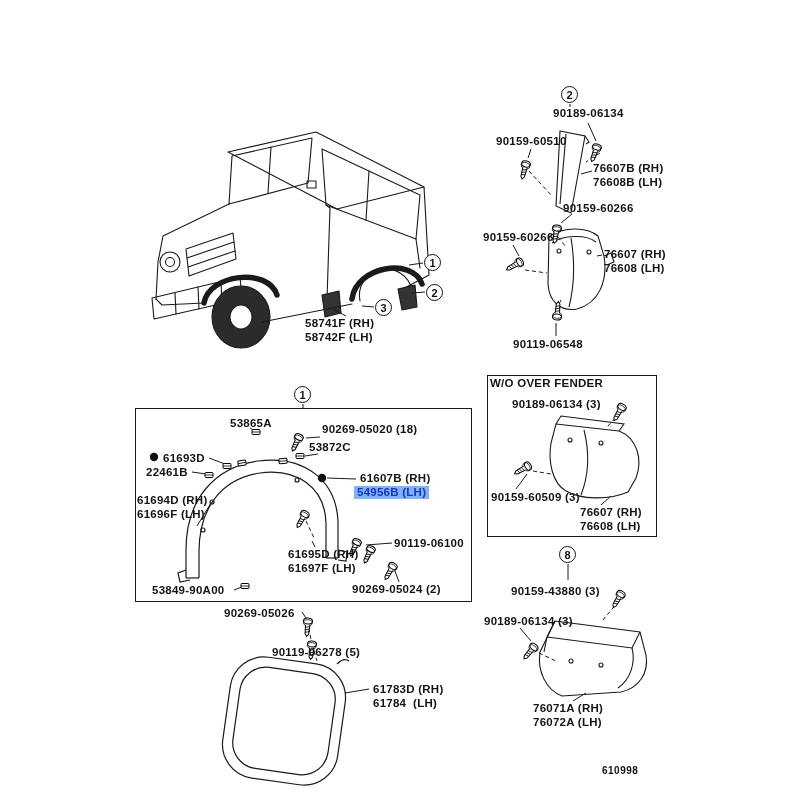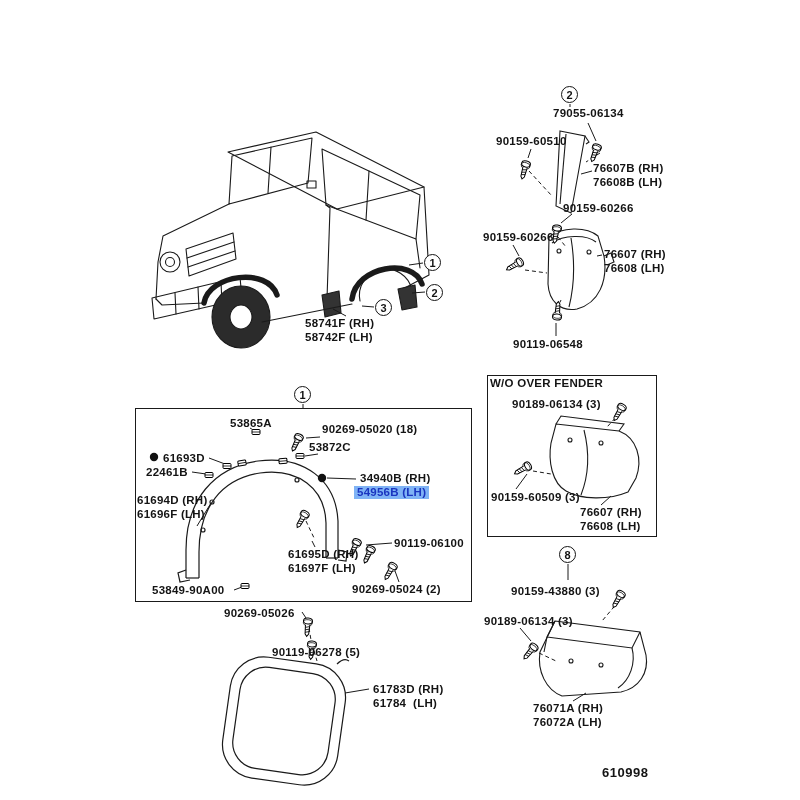--- a/index.html
+++ b/index.html
@@ -5,21 +5,21 @@
   html,body{margin:0;padding:0;background:#fff;}
   body{width:800px;height:800px;font-family:"Liberation Sans",sans-serif;}
   .canvas{position:relative;width:800px;height:800px;background:#fff;overflow:hidden;}
   svg.art{position:absolute;left:0;top:0;}
   .box{position:absolute;border:1.3px solid #1a1a1a;}
   .lbl{position:absolute;font-size:11.5px;font-weight:700;color:#141414;white-space:pre;line-height:13px;letter-spacing:.25px;}
   .lbl.hl{background:var(--highlight_bg,#7fb3f5);color:var(--highlight_text,#1a35c0);padding:0 3px;margin-left:-3px;}
   .callout{position:absolute;width:17px;height:17px;border:1.5px solid #141414;border-radius:50%;
            display:flex;align-items:center;justify-content:center;
            font-size:11px;font-weight:700;color:#141414;background:#fff;box-sizing:border-box;}
-  .fig{position:absolute;font-size:13px;font-weight:700;color:#141414;letter-spacing:.5px;}
+  .fig{position:absolute;font-size:10px;font-weight:700;color:#141414;letter-spacing:.5px;}
 </style>
 </head>
 <body>
 
 <div class="canvas">
 
   <svg class="art" width="800" height="800" viewBox="0 0 800 800">
     <defs>
       <g id="screw">
         <ellipse cx="0" cy="0" rx="4.5" ry="3" fill="#fff" stroke="#000" stroke-width="1"></ellipse>
@@ -199,39 +199,39 @@
   <div class="box" style="left:135px;top:408px;width:335px;height:192px"></div>
   <div class="box" style="left:487px;top:375px;width:168px;height:160px"></div>
 
   <div class="callout" style="left:561px;top:86px">2</div>
   <div class="callout" style="left:424px;top:254px">1</div>
   <div class="callout" style="left:426px;top:284px">2</div>
   <div class="callout" style="left:375px;top:299px">3</div>
   <div class="callout" style="left:294px;top:386px">1</div>
   <div class="callout" style="left:559px;top:546px">8</div>
 
-  <div class="lbl" style="left:553px;top:107px">79055-06134</div>
+  <div class="lbl" style="left:553px;top:107px">90189-06134</div>
   <div class="lbl" style="left:496px;top:135px">90159-60510</div>
   <div class="lbl" style="left:593px;top:162px">76607B (RH)</div>
   <div class="lbl" style="left:593px;top:176px">76608B (LH)</div>
   <div class="lbl" style="left:563px;top:202px">90159-60266</div>
   <div class="lbl" style="left:483px;top:231px">90159-60266</div>
   <div class="lbl" style="left:604px;top:248px">76607 (RH)</div>
   <div class="lbl" style="left:604px;top:262px">76608 (LH)</div>
   <div class="lbl" style="left:513px;top:338px">90119-06548</div>
 
   <div class="lbl" style="left:305px;top:317px">58741F (RH)</div>
   <div class="lbl" style="left:305px;top:331px">58742F (LH)</div>
 
   <div class="lbl" style="left:230px;top:417px">53865A</div>
   <div class="lbl" style="left:322px;top:423px">90269-05020 (18)</div>
   <div class="lbl" style="left:309px;top:441px">53872C</div>
   <div class="lbl" style="left:163px;top:452px">61693D</div>
   <div class="lbl" style="left:146px;top:466px">22461B</div>
-  <div class="lbl" style="left:360px;top:472px">34940B (RH)</div>
+  <div class="lbl" style="left:360px;top:472px">61607B (RH)</div>
   <div class="lbl hl" style="left:357px;top:486px">54956B (LH)</div>
   <div class="lbl" style="left:137px;top:494px">61694D (RH)</div>
   <div class="lbl" style="left:137px;top:508px">61696F (LH)</div>
   <div class="lbl" style="left:394px;top:537px">90119-06100</div>
   <div class="lbl" style="left:288px;top:548px">61695D (RH)</div>
   <div class="lbl" style="left:288px;top:562px">61697F (LH)</div>
   <div class="lbl" style="left:152px;top:584px">53849-90A00</div>
   <div class="lbl" style="left:352px;top:583px">90269-05024 (2)</div>
   <div class="lbl" style="left:224px;top:607px">90269-05026</div>
   <div class="lbl" style="left:272px;top:646px">90119-06278 (5)</div>

